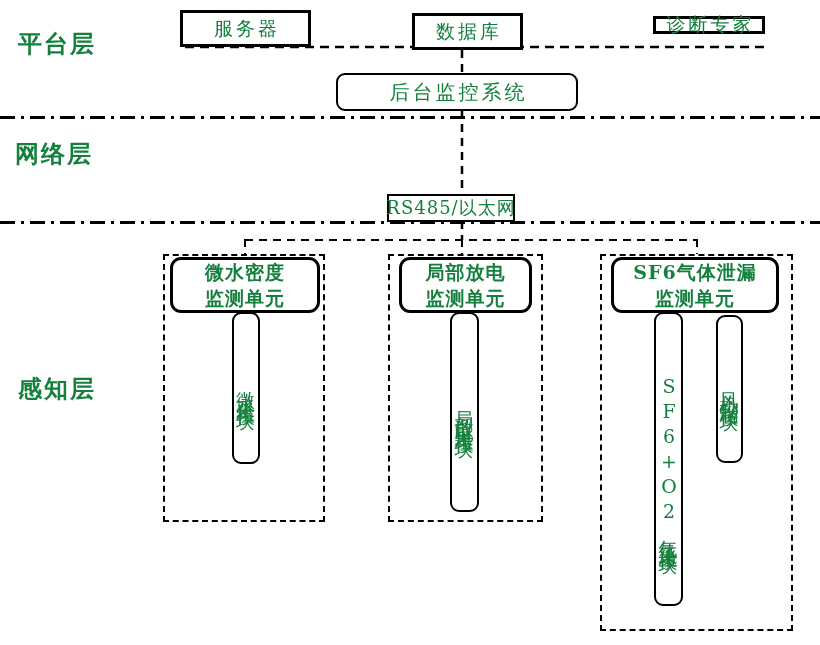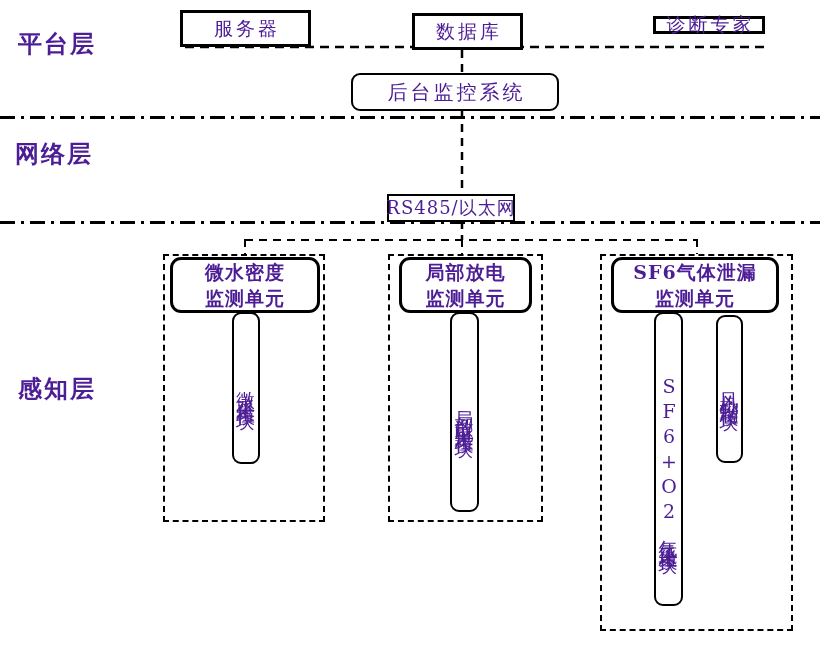--- a/index.html
+++ b/index.html
@@ -2,21 +2,21 @@
 <html><head>
 <meta charset="utf-8">
 <style>
   html, body { margin: 0; padding: 0; background: #ffffff; }
   #canvas {
     position: relative;
     width: 820px;
     height: 645px;
     background: #ffffff;
     font-family: "DejaVu Serif", "Liberation Serif", serif;
-    color: #4c1d95;
+    color: #15803d;
     overflow: hidden;
   }
   #connectors {
     position: absolute;
     left: 0; top: 0;
     z-index: 0;
   }
   .node {
     position: absolute;
     box-sizing: border-box;
@@ -115,21 +115,21 @@
     </g>
   </svg>
 
   <div class="layer-label" style="left:18px; top:28px;">平台层</div>
   <div class="layer-label" style="left:15px; top:138px;">网络层</div>
   <div class="layer-label" style="left:18px; top:373px;">感知层</div>
 
   <div class="node rect3" style="left:180px; top:10px; width:131px; height:37px;">服务器</div>
   <div class="node rect3" style="left:412px; top:13px; width:111px; height:37px;">数据库</div>
   <div class="node rect3" style="left:653px; top:16px; width:112px; height:18px;">诊断专家</div>
-  <div class="node rounded" style="left:336px; top:73px; width:208px; height:38px; font-size:20px;margin-left:15px;">后台监控系统</div>
+  <div class="node rounded" style="left:336px; top:73px; width:242px; height:38px; font-size:20px;">后台监控系统</div>
 
   <div class="node rs485" style="left:387px; top:194px; width:128px; height:28px;">RS485/以太网</div>
 
   <div class="unit-outer" style="left:163px; top:254px; width:162px; height:268px;"></div>
   <div class="unit-title" style="left:170px; top:257px; width:150px; height:56px;text-align:right;">
     <span>微水密度</span>
     <span>监测单元</span>
   </div>
   <div class="vmodule" style="left:232px; top:312px; width:28px; height:152px;">微水采集模块</div>
 

